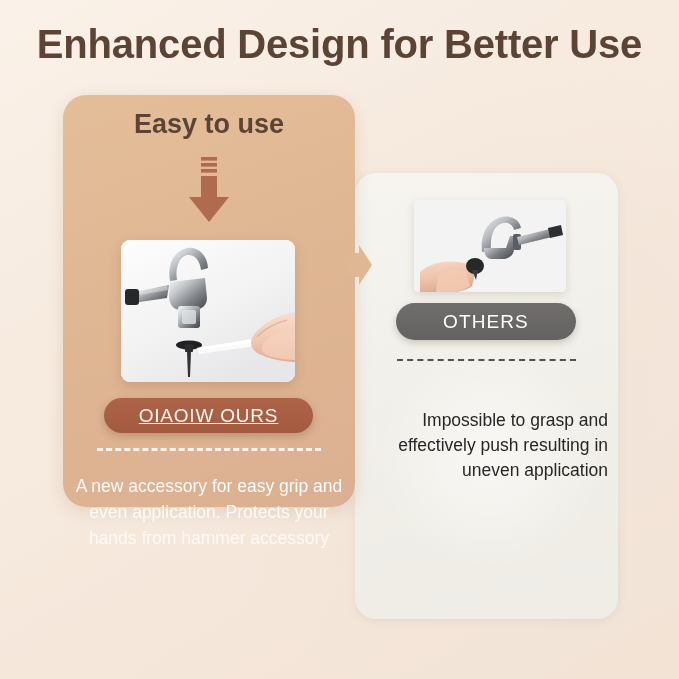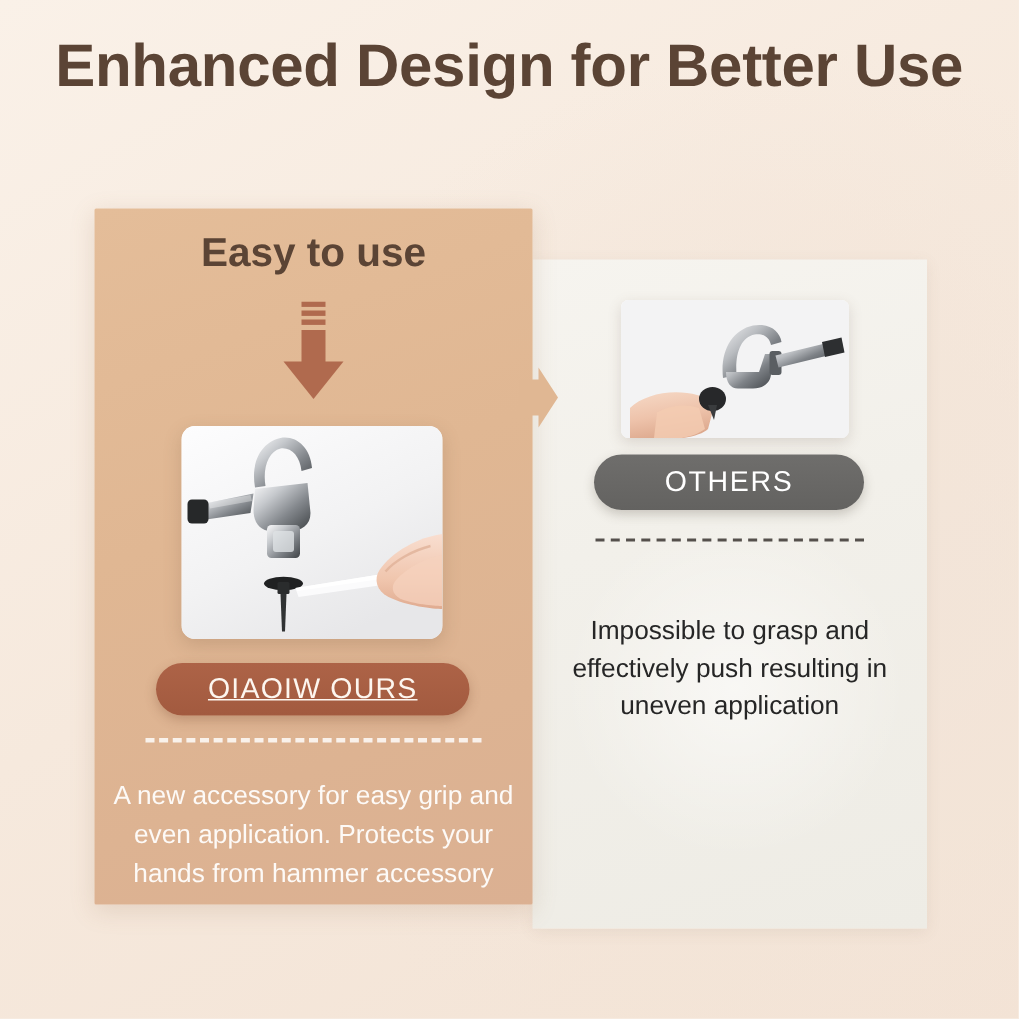--- a/index.html
+++ b/index.html
@@ -40,20 +40,21 @@
 
   
   #others-panel {
     position: absolute;
     left: 355px;
     top: 173px;
     width: 263px;
     height: 446px;
     background: linear-gradient(165deg, #f6f4ef 0%, #f2f0ea 40%, #eeece5 100%);
     box-shadow: 0 2px 10px rgba(120,95,75,0.10);
+    border-radius: 21px;
   }
   #others-panel::after {
     
     content: "";
     position: absolute;
     left: 20px;
     top: 170px;
     width: 230px;
     height: 230px;
     border-radius: 50%;
@@ -101,39 +102,38 @@
     height: 0;
     border-top: 2px dashed #55504c;
     z-index: 3;
   }
 
   #others-desc {
     position: absolute;
     left: 10px;
     top: 235px;
     width: 243px;
-    text-align: center;
+    text-align: right;
     font-size: 17.5px;
     line-height: 25px;
     color: #262626;
     z-index: 3;
   }
 
   
   #ours-panel {
     position: absolute;
     left: 63px;
     top: 95px;
     width: 292px;
-    height: 464px;
-    border-radius: 1px;
+    height: 412px;
+    border-radius: 23px;
     background: linear-gradient(160deg, #e4bd99 0%, #e0b793 42%, #ddb392 75%, #dbb092 100%);
     box-shadow: 0 4px 16px rgba(150,110,80,0.18);
     overflow: visible;
-    margin-top: 44px;
   }
 
   #ours-heading {
     position: absolute;
     left: 0;
     top: 14px;
     width: 292px;
     text-align: center;
     font-size: 27px;
     font-weight: bold;

